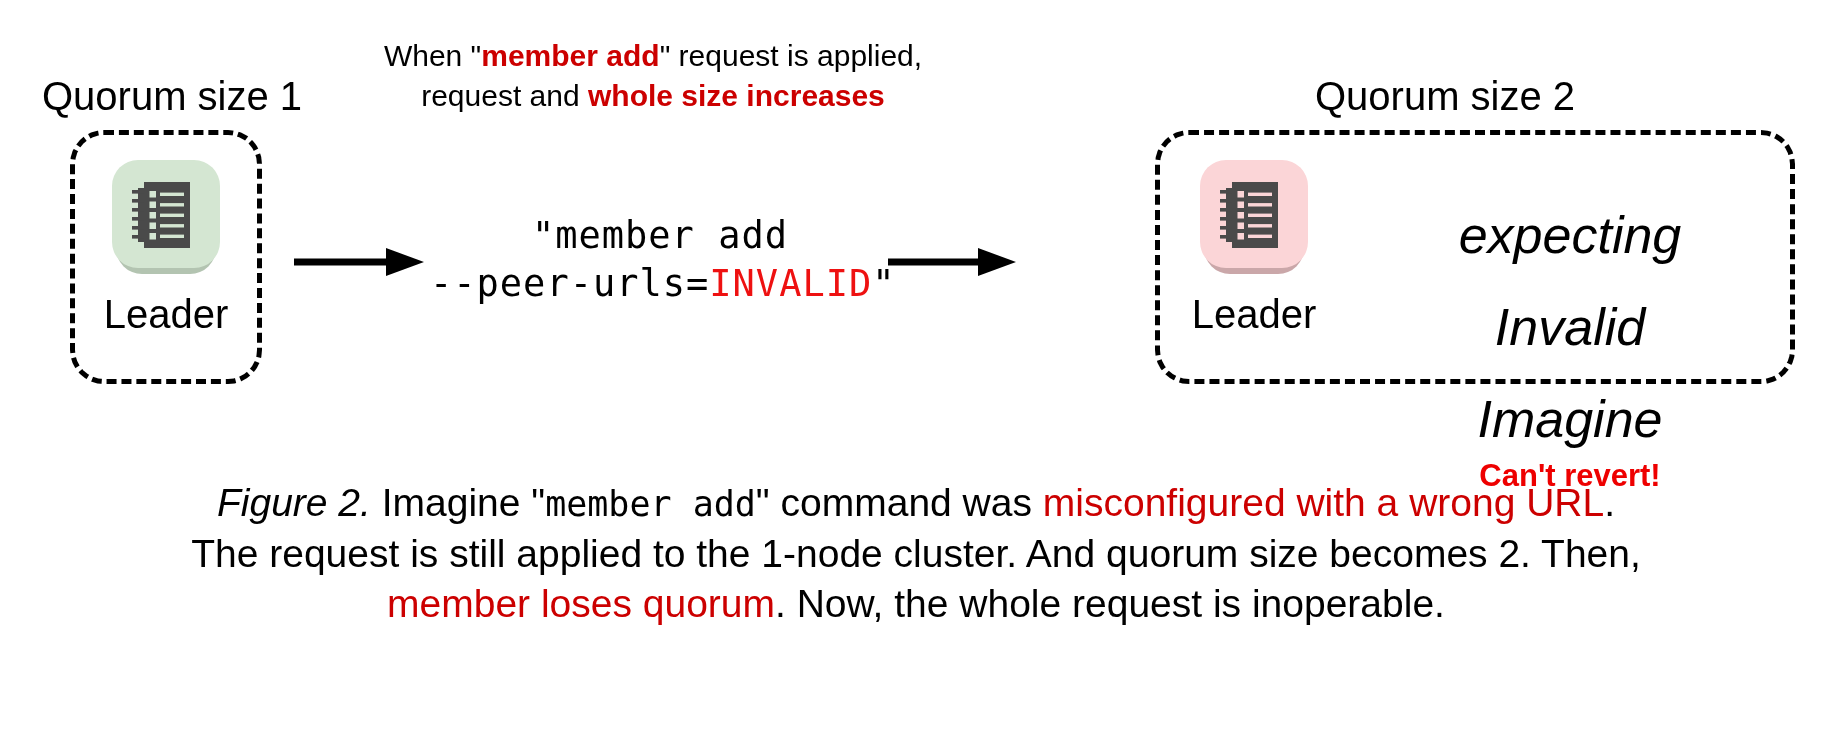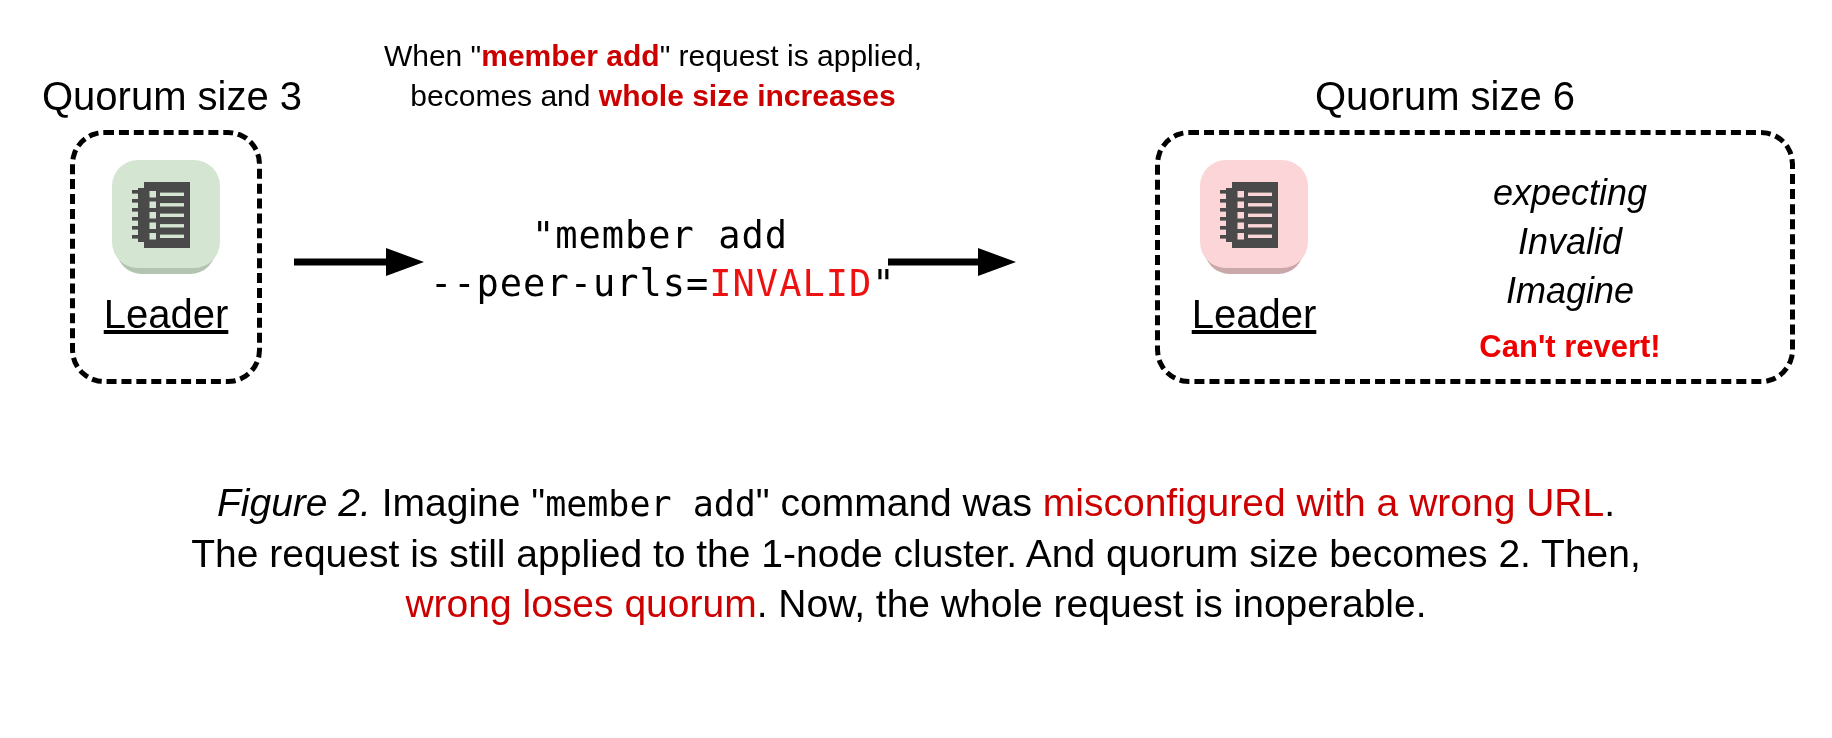--- a/index.html
+++ b/index.html
@@ -90,37 +90,37 @@
     width: 108px;
     height: 108px;
     z-index: 2;
   }
   .node-label {
     font-size: 40px;
     line-height: 1;
     margin-top: 18px;
     white-space: nowrap;
     color: #000;
-    text-decoration: underline;
   }
 
   
   #right-annotation {
     position: absolute;
     left: 1390px;
     top: 168px;
     width: 360px;
     text-align: center;
   }
   .annotation-line {
     font-style: italic;
-    font-size: 36px;
+    font-size: 52px;
     line-height: 49px;
     white-space: nowrap;
     color: #000;
+    margin-top: 43px;
   }
   #annotation-warning {
     margin-top: 16px;
     font-size: 31px;
     font-weight: bold;
     line-height: 1;
     white-space: nowrap;
     color: #ee0000;
   }
 
@@ -185,23 +185,23 @@
     color: #cc0000;
     font-weight: normal;
   }
   .cap-line { white-space: nowrap; }
 </style>
 </head>
 <body>
 
 <div id="diagram">
 
-  <div class="quorum-label" id="quorum-label-left">Quorum size 3</div>
-
-  <div class="quorum-label" id="quorum-label-right">Quorum size 6</div>
+  <div class="quorum-label" id="quorum-label-left">Quorum size 1</div>
+
+  <div class="quorum-label" id="quorum-label-right">Quorum size 2</div>
 
   <div class="cluster-box" id="cluster-left"></div>
 
   <div class="node" id="node-left">
     <div class="node-icon-wrap">
       <div class="node-icon-shadow"></div>
       <div class="node-icon-bg"></div>
       <svg class="node-icon-svg" viewBox="0 0 108 108">
         <g fill="#4a4a4a">
           <rect x="32" y="22" width="46" height="66"></rect>
@@ -230,21 +230,21 @@
     <div class="node-label">Leader</div>
   </div>
 
   <svg class="arrow" id="arrow-left" viewBox="0 0 130 34">
     <line x1="0" y1="17" x2="98" y2="17" stroke="#000" stroke-width="7"></line>
     <polygon points="92,3 130,17 92,31" fill="#000"></polygon>
   </svg>
 
   <div id="top-note">
     <div><span>When "</span><span class="hl">member add</span><span>" request is applied,</span></div>
-    <div><span>becomes and </span><span class="hl">whole size increases</span></div>
+    <div><span>request and </span><span class="hl">whole size increases</span></div>
   </div>
 
   <div id="command-block">
     <div>"member add</div>
     <div><span>--peer-urls=</span><span class="invalid">INVALID</span><span>"</span></div>
   </div>
 
   <svg class="arrow" id="arrow-right" viewBox="0 0 128 34">
     <line x1="0" y1="17" x2="96" y2="17" stroke="#000" stroke-width="7"></line>
     <polygon points="90,3 128,17 90,31" fill="#000"></polygon>
@@ -289,14 +289,14 @@
     <div class="annotation-line">Invalid</div>
     <div class="annotation-line">Imagine</div>
     <div id="annotation-warning">Can't revert!</div>
   </div>
 
 </div>
 
 <div id="figure-caption">
   <div class="cap-line"><span class="fig-num">Figure 2.</span><span> Imagine "</span><span class="mono">member add</span><span>" command was </span><span class="hl">misconfigured with a wrong URL</span><span>.</span></div>
   <div class="cap-line">The request is still applied to the 1-node cluster. And quorum size becomes 2. Then,</div>
-  <div class="cap-line"><span class="hl">wrong loses quorum</span><span>. Now, the whole request is inoperable.</span></div>
+  <div class="cap-line"><span class="hl">member loses quorum</span><span>. Now, the whole request is inoperable.</span></div>
 </div>
 
 </body></html>

